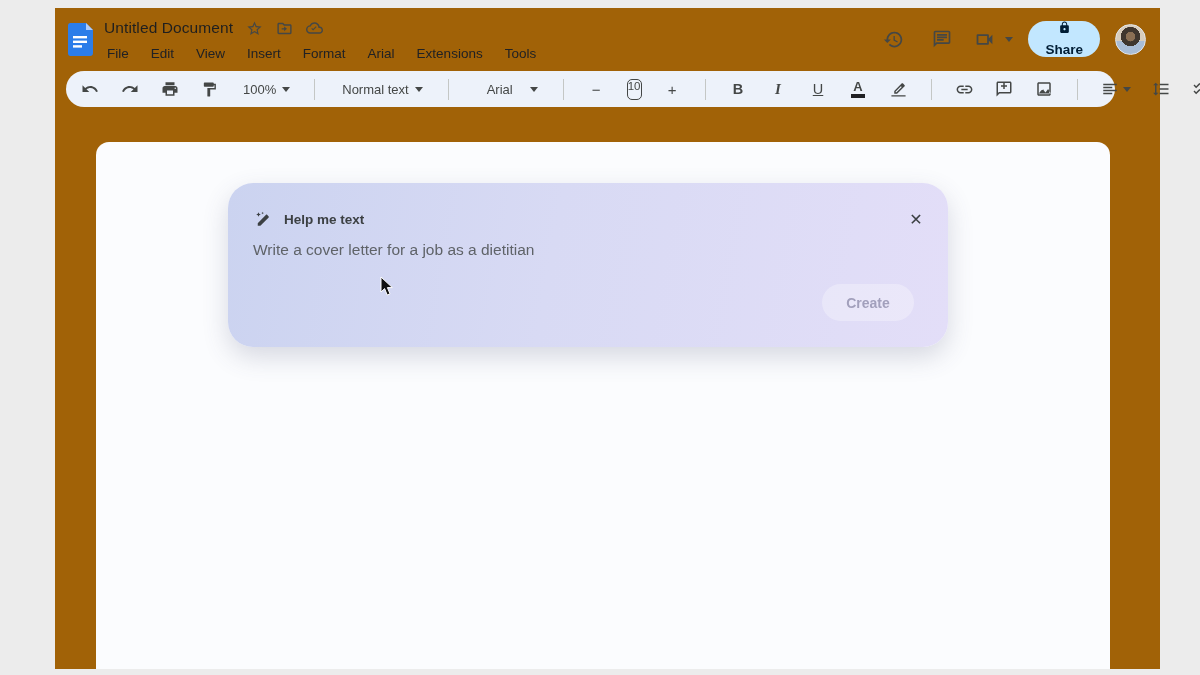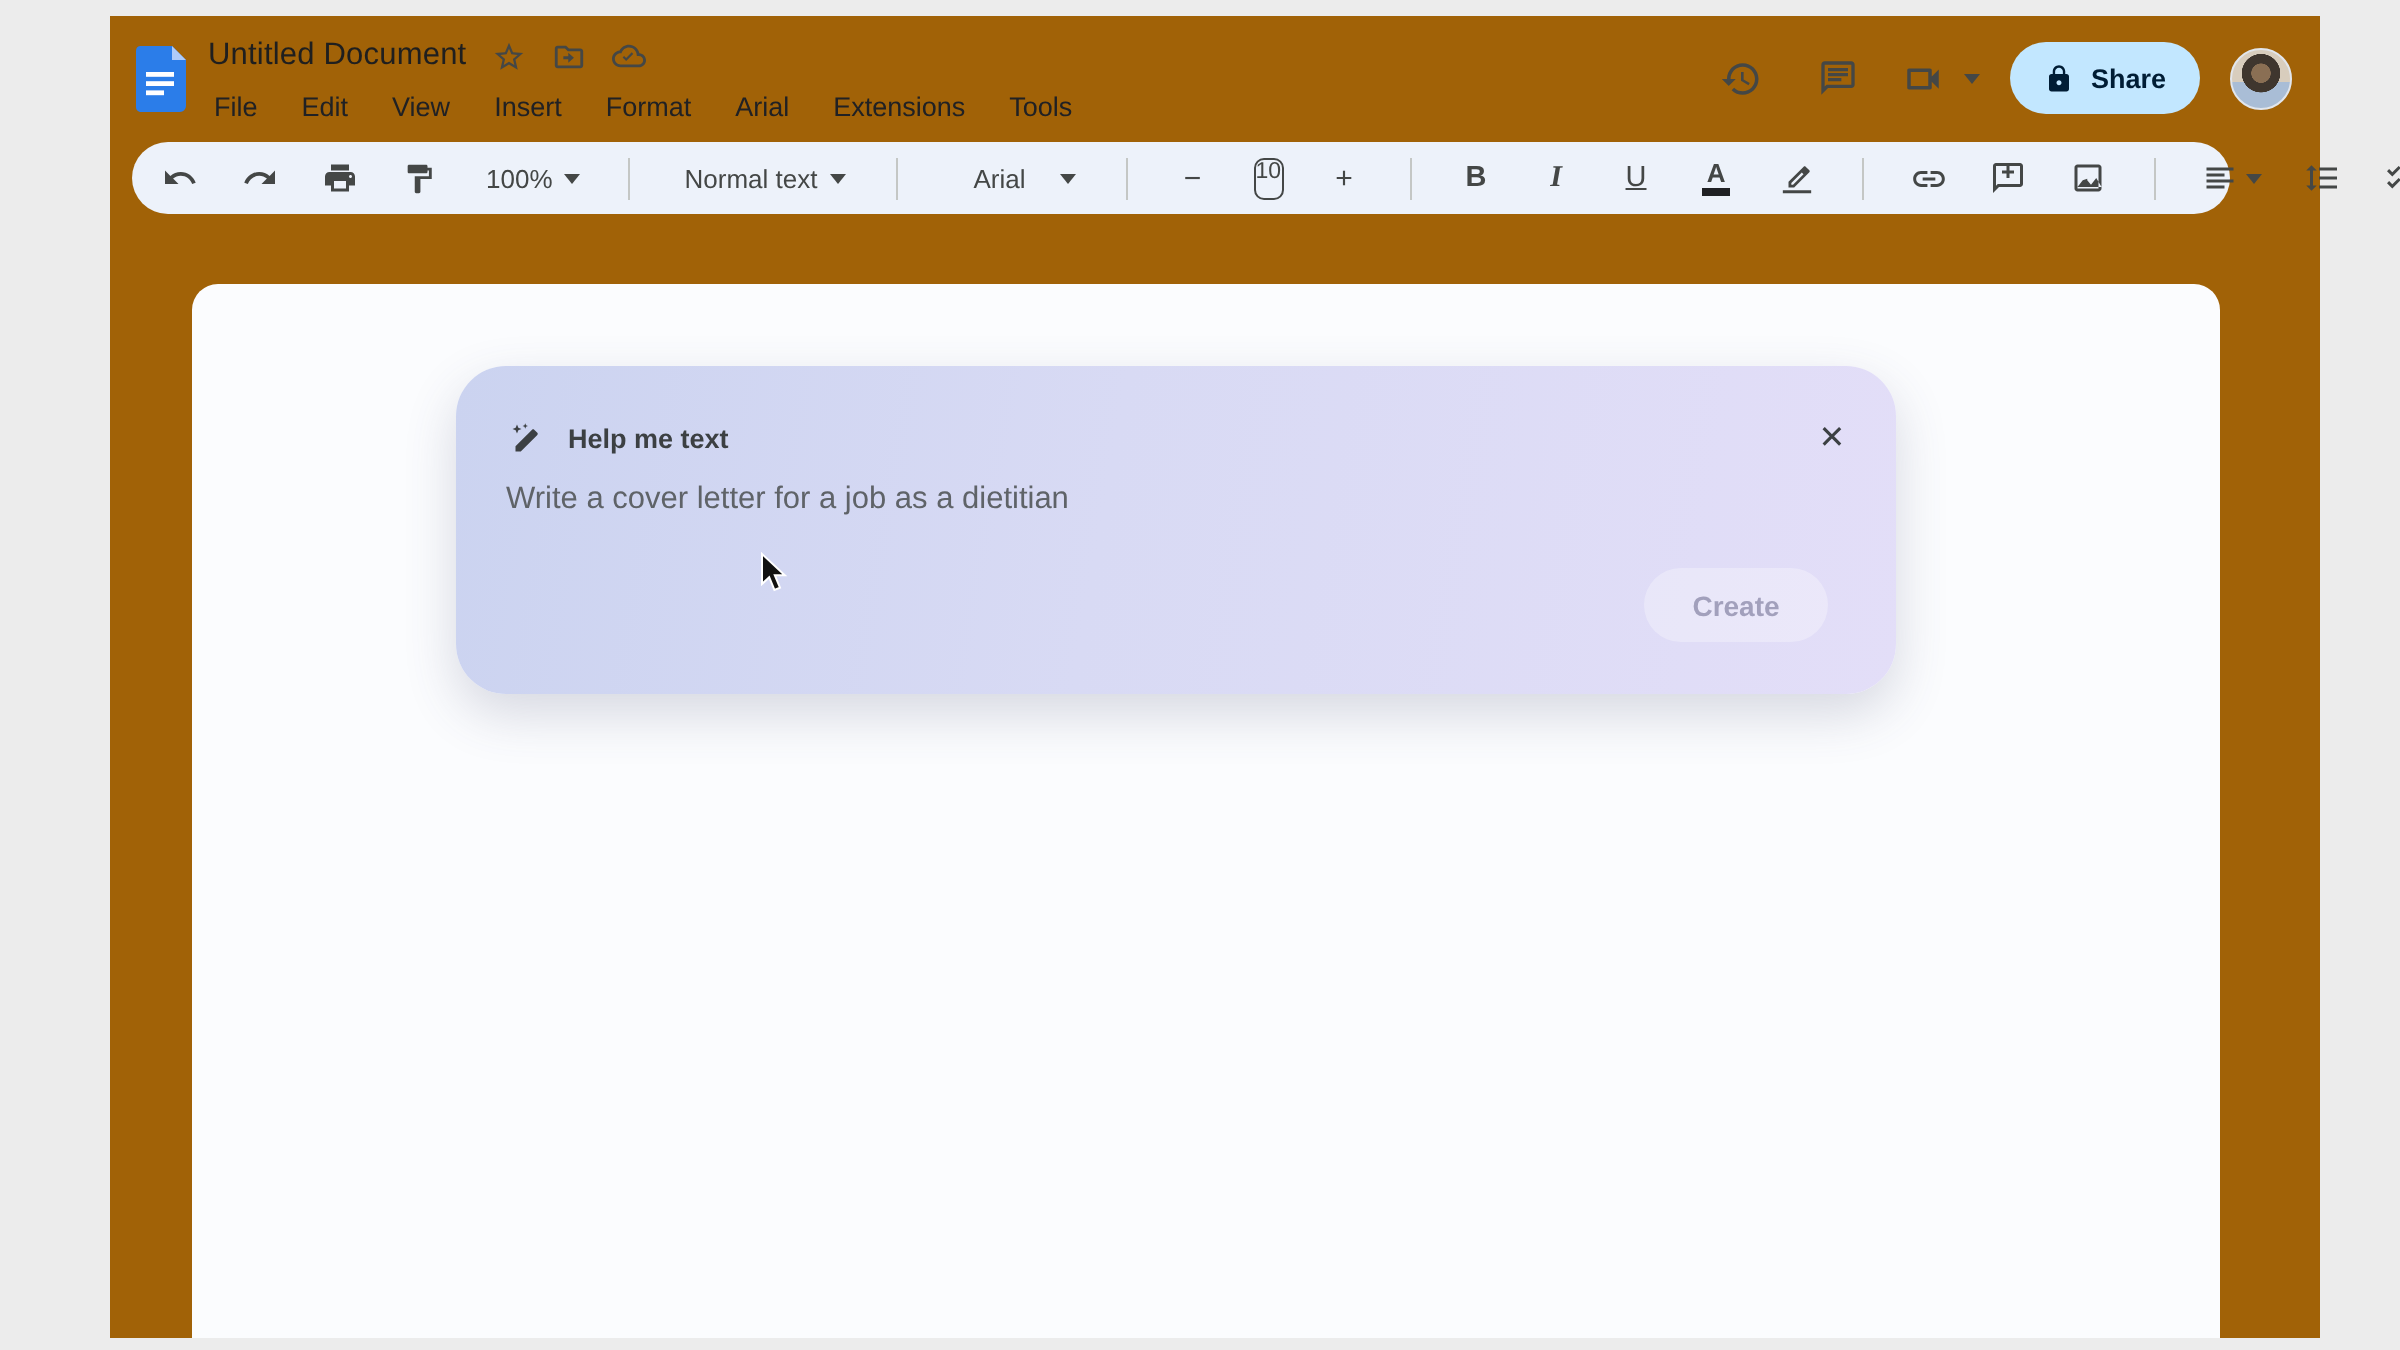--- a/index.html
+++ b/index.html
@@ -14,21 +14,21 @@
   .title-block { position:absolute; left:49px; top:9px; }
   .title-row { display:flex; align-items:center; gap:13px; height:22px; }
   .doc-title { font-size:15.5px; color:#1f1f1f; letter-spacing:.1px; }
   .title-icon { width:17px; height:17px; color:#444746; display:flex; align-items:center; justify-content:center; }
   .menu-row { display:flex; gap:16px; margin-top:5px; }
   .menu-item { font-size:13.5px; color:#202124; padding:2px 3px; border-radius:4px; cursor:default; }
 
   .header-right { position:absolute; right:14px; top:13px; display:flex; align-items:center; gap:15px; }
   .hr-icon-btn { width:34px; height:34px; border-radius:50%; display:flex; align-items:center; justify-content:center; color:#444746; }
   .cam-group { display:flex; align-items:center; gap:6px; color:#444746; }
-  .share-btn { height:36px; background:#c2e7ff; border:none; border-radius:18px; display:flex; align-items:center; gap:8px; padding:0 17px; color:#001d35; font-size:13.5px; font-weight:bold; font-family:"Liberation Sans",sans-serif; }
+  .share-btn { height:36px; background:#c2e7ff; border:none; border-radius:18px; display:flex; align-items:center; gap:8px; padding:0 17px; color:#001d35; font-size:13.5px; font-weight:bold; font-family:"Liberation Sans",sans-serif;flex-direction:column; }
   .avatar { width:31px; height:31px; border-radius:50%; border:1px solid #e2e6ec;
     background:
       radial-gradient(circle at 50% 40%, #8a6f54 0 21%, #3f362e 22% 42%, rgba(0,0,0,0) 43%),
       linear-gradient(180deg, #d8cdbd 0 55%, #a9bdd6 55% 100%);
   }
 
   
   .toolbar { position:absolute; left:11px; top:63px; width:1049px; height:36px; background:#edf2fa; border-radius:18px; display:flex; align-items:center; padding:0 10px; gap:13px; }
   .tb-btn { min-width:27px; height:27px; border-radius:4px; display:flex; align-items:center; justify-content:center; color:#444746; flex:0 0 auto; }
   .tb-label { font-size:13px; color:#444746; padding:0 2px; white-space:nowrap; }

